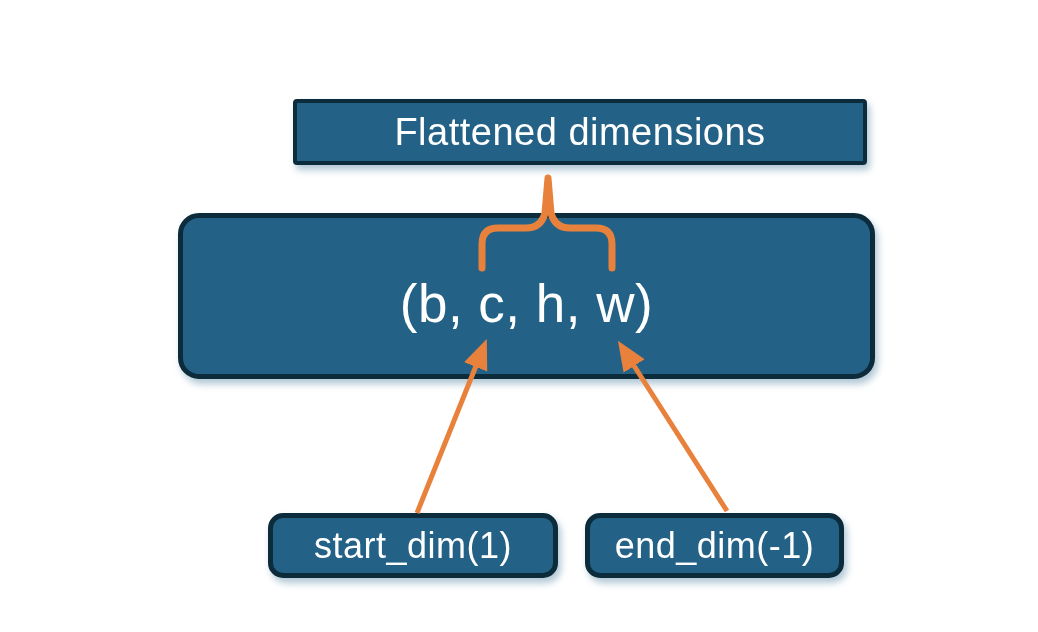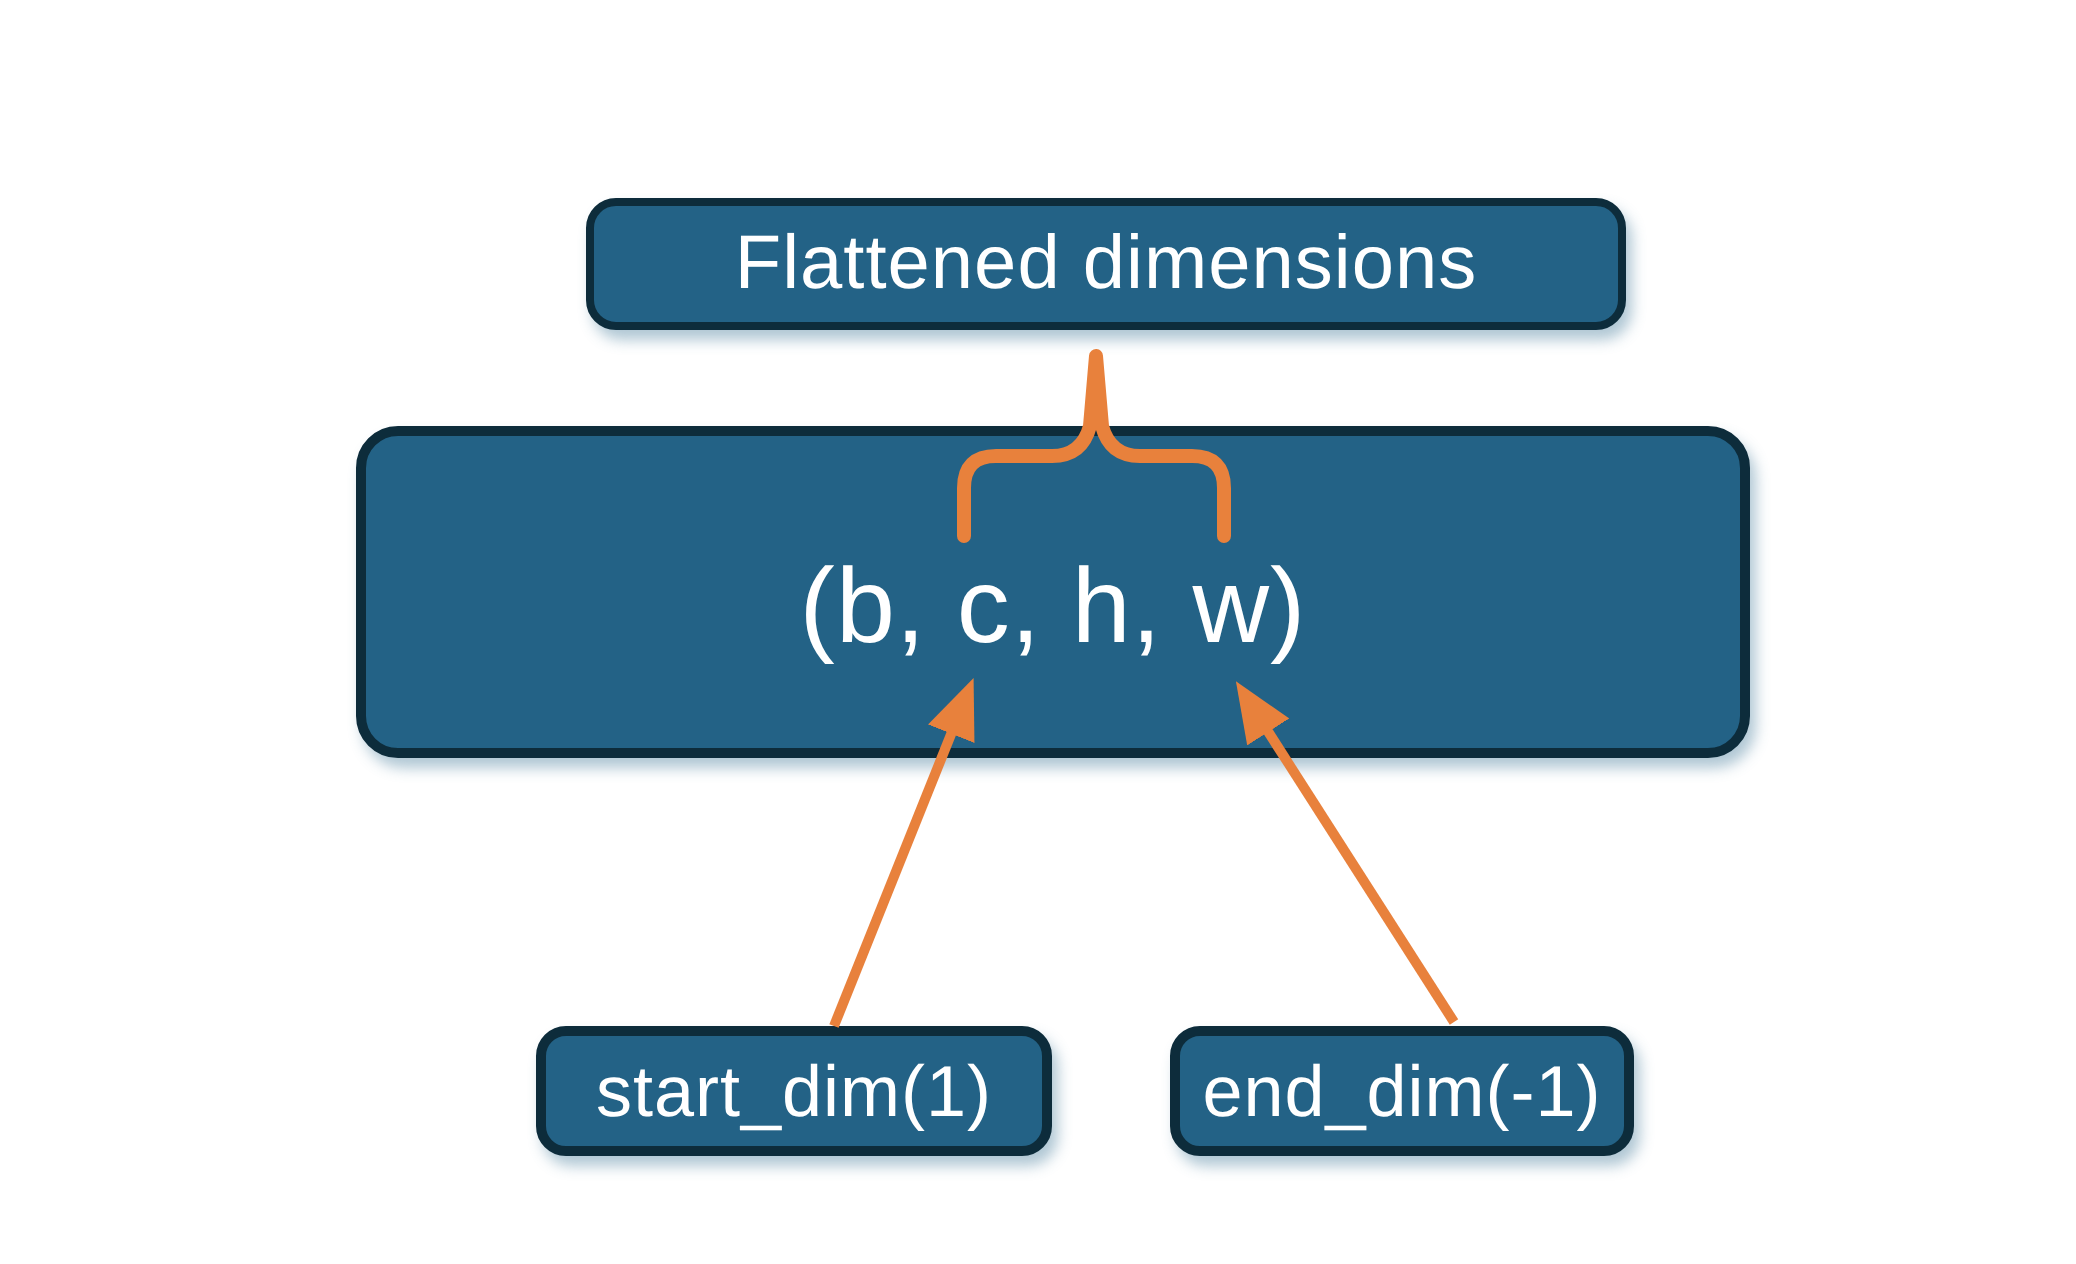--- a/index.html
+++ b/index.html
@@ -27,42 +27,42 @@
     background: var(--node-fill);
     border: 4px solid var(--node-border);
     color: var(--node-text);
     display: flex;
     align-items: center;
     justify-content: center;
     box-shadow: 3px 5px 7px rgba(80, 130, 160, 0.45);
   }
   .node-flattened {
     left: 293px; top: 99px;
-    width: 520px; height: 66px;
-    border-radius: 15px;
+    width: 574px; height: 66px;
+    border-radius: 4px;
     font-size: 38px;
     letter-spacing: 0.5px;
   }
   .node-tensor {
     left: 178px; top: 213px;
     width: 697px; height: 166px;
     border-width: 5px;
     border-radius: 21px;
     font-size: 53px;
     padding-top: 14px;
     letter-spacing: 0.5px;
   }
   .node-start, .node-end {
     border-width: 5px;
     border-radius: 15px;
     font-size: 36px;
     letter-spacing: 0.5px;
   }
-  .node-start { left: 268px; top: 513px; width: 258px; height: 65px; }
-  .node-end   { left: 585px; top: 513px; width: 232px; height: 65px; }
+  .node-start { left: 268px; top: 513px; width: 290px; height: 65px; }
+  .node-end   { left: 585px; top: 513px; width: 259px; height: 65px; }
 
   .overlay {
     position: absolute;
     left: 0; top: 0;
     width: 1038px;
     height: 632px;
     pointer-events: none;
     z-index: 5;
   }
   .connector {

